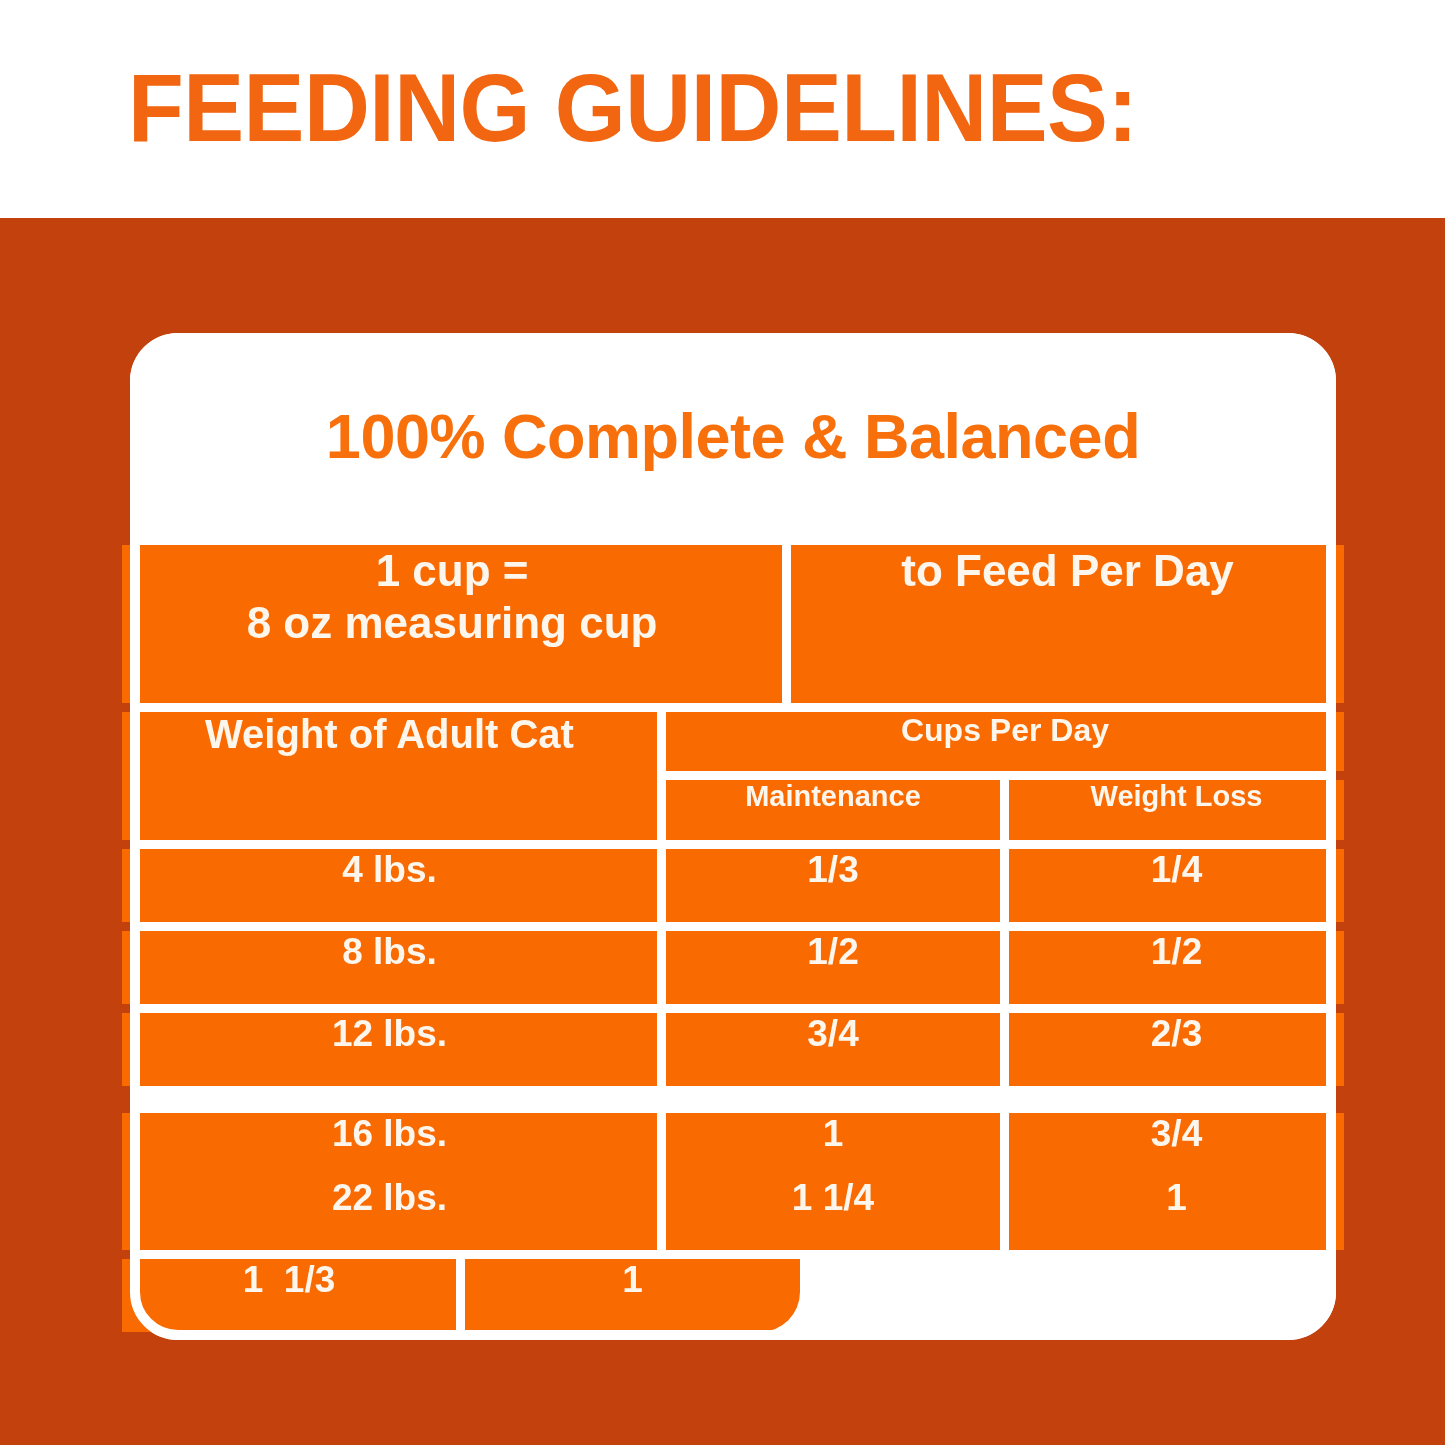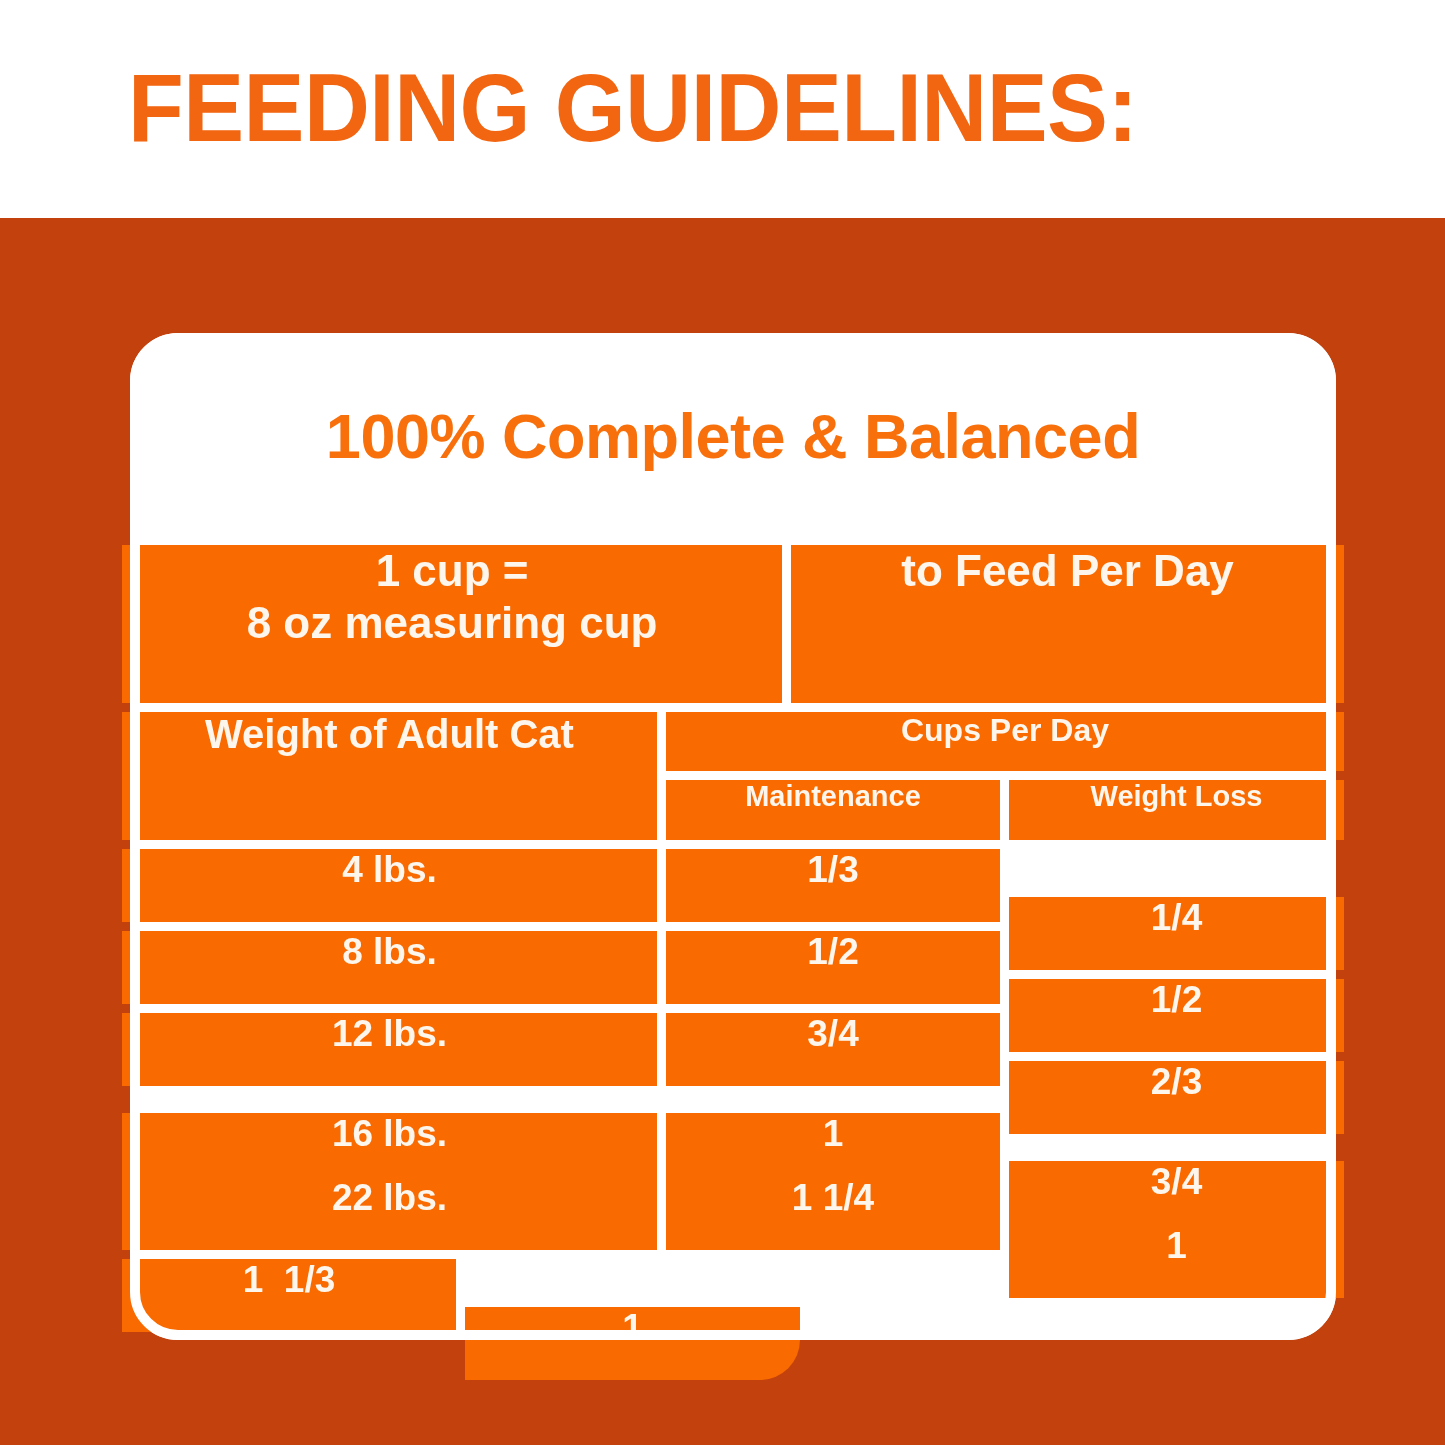--- a/index.html
+++ b/index.html
@@ -155,21 +155,21 @@
   
   .row-data { height: 73px; }
   .row-data .cell {
     height: 73px;
     font-size: 37px;
     font-family: "Liberation Sans Narrow", "Liberation Sans", sans-serif;
     white-space: pre;
   }
   .c-weight { width: 535px; }
   .c-maint  { width: 334px; }
-  .c-wl     { width: 335px; margin-top: 48px; }
+  .c-wl     { width: 335px; }
 
   .r0 { top: 304px; }
   .r1 { top: 386px; }
   .r2 { top: 468px; }
   .r3 { top: 568px; }
   .r4 { top: 632px; }
   .r5 { top: 714px; }
 
   
   .r5 .c-weight { border-bottom-left-radius: 40px; }

